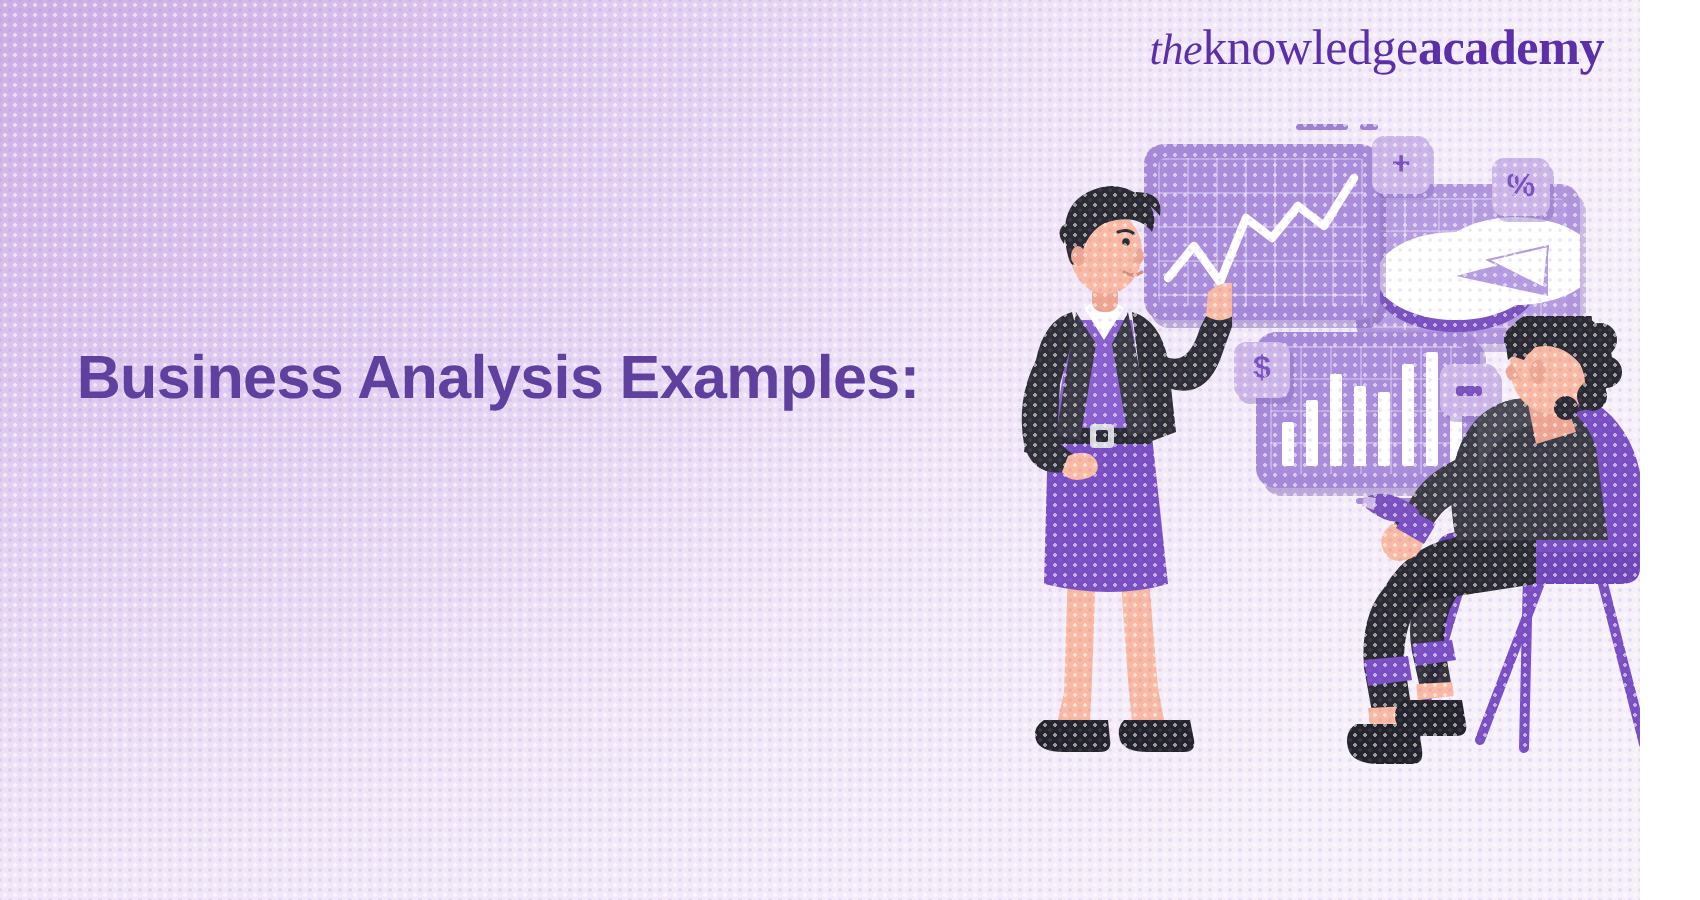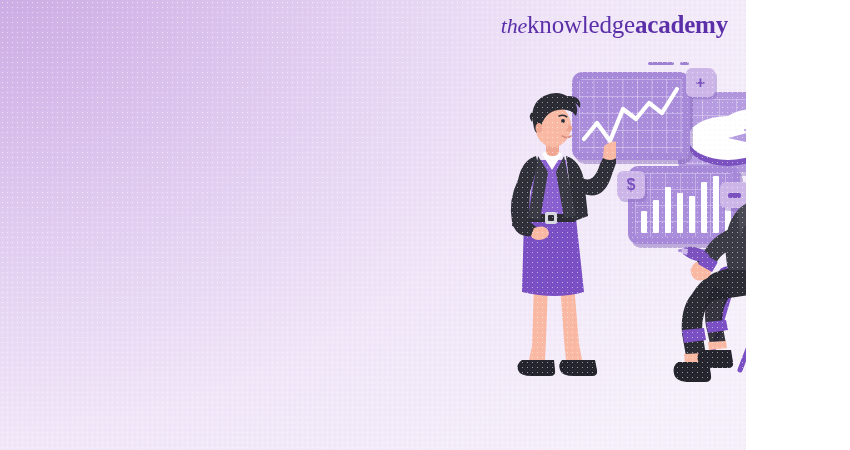--- a/index.html
+++ b/index.html
@@ -3,21 +3,21 @@
 <meta charset="utf-8">
 <style>
   html, body {
     margin: 0; padding: 0;
     width: 850px; height: 450px;
     overflow: hidden;
     font-family: "Liberation Sans", sans-serif;
   }
   #banner {
     position: relative;
-    width: 746px; height: 450px;
+    width: 820px; height: 450px;
     background:
       radial-gradient(ellipse 900px 700px at -5% -10%, #c8a6e2 0%, #d6bbea 22%, #e4d2f2 45%, #f0e6f8 68%, #f6f0fa 100%);
     overflow: hidden;
   }
   
   #texture {
     position: absolute; inset: 0;
     background-image:
       radial-gradient(rgba(255,255,255,0.55) 0.8px, transparent 0.9px),
       radial-gradient(rgba(160,120,200,0.16) 0.8px, transparent 0.9px);
@@ -330,15 +330,16 @@
 
   </div>
 
   <div id="texture"></div>
 
   <div id="logo">
     <span class="lg-the">the</span><span class="lg-knowledge">knowledge</span><span class="lg-academy">academy</span>
   </div>
 
   <div id="title-block">
+    <span class="tline tline-1">Business Analysis Examples:</span>
   </div>
 
 </div>
 
 </body></html>

